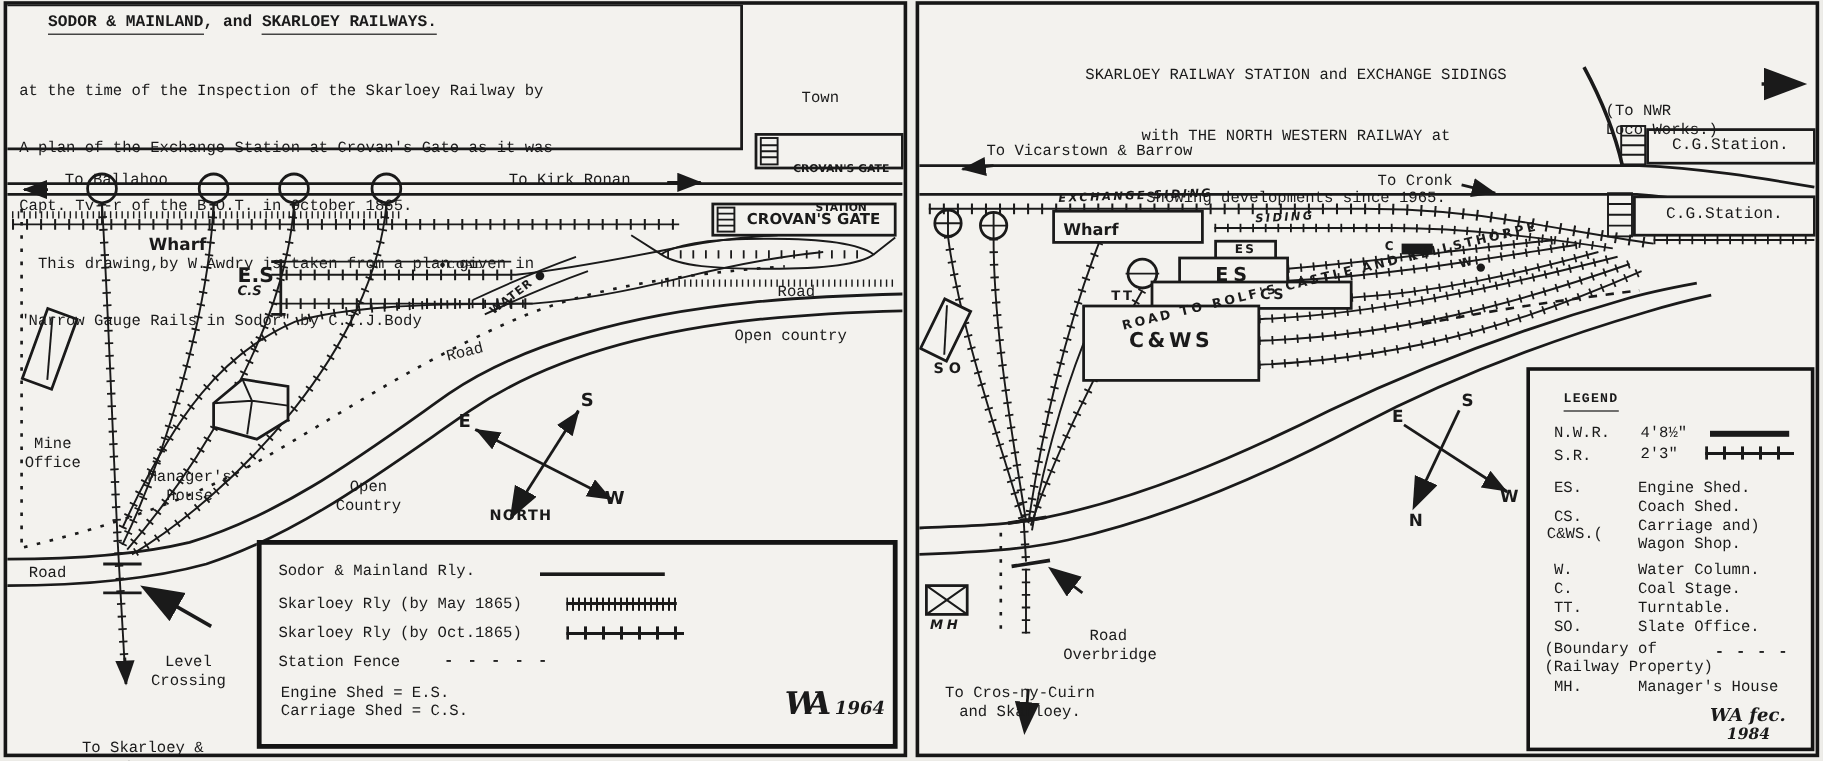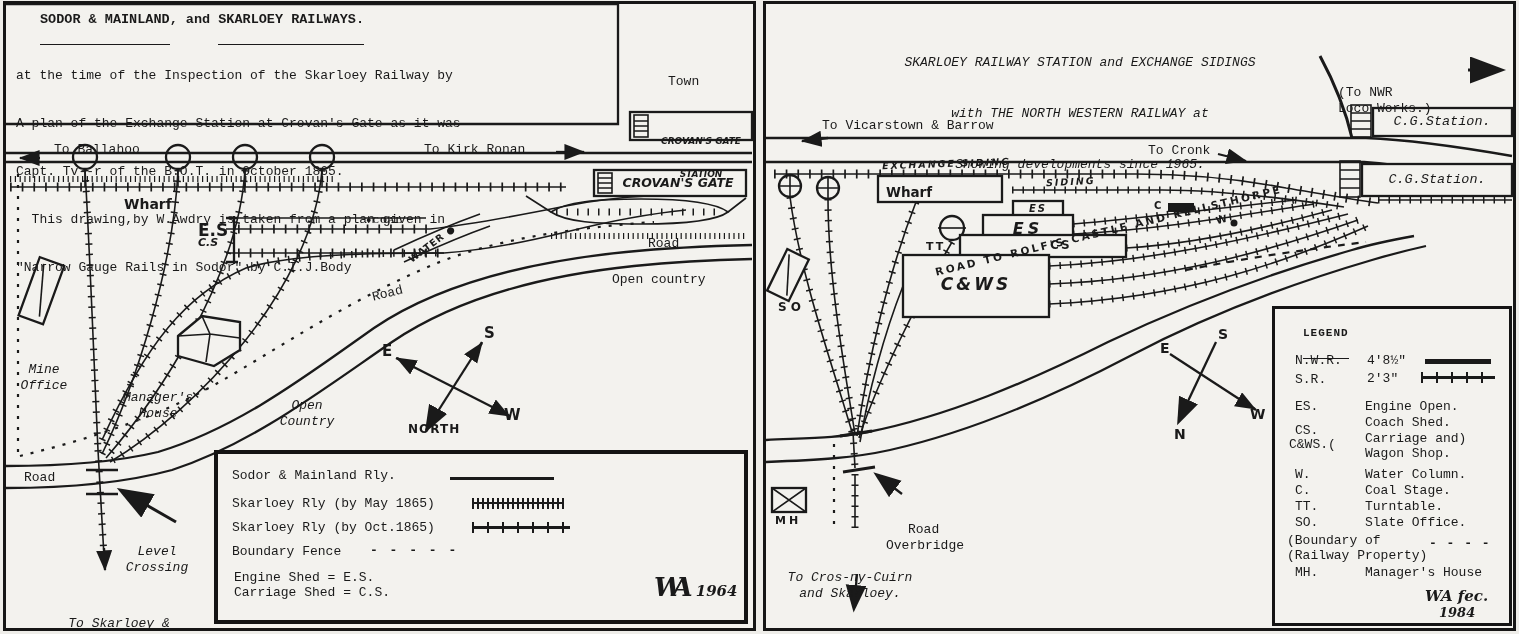--- a/index.html
+++ b/index.html
@@ -6,22 +6,22 @@
   #stage{position:relative;width:1519px;height:634px;background:#eeede9;overflow:hidden;
          font-family:"Liberation Mono","DejaVu Sans Mono",monospace;color:#1a1a1a;}
   .panel{position:absolute;top:1px;height:630px;border:3px solid #161616;background:#f3f2ee;box-sizing:border-box;}
   #panel-left{left:3px;width:753px;}
   #panel-right{left:763px;width:753px;}
   svg.layer{position:absolute;left:0;top:0;}
   .lb{position:absolute;white-space:pre;}
   .tw{font-family:"Liberation Mono","DejaVu Sans Mono",monospace;font-size:13px;line-height:16px;}
   .twb{font-weight:bold;}
   .hand{font-family:"DejaVu Sans",sans-serif;font-weight:700;}
-  .ctr{text-align:center;font-style:italic;}
-  .und{border-bottom:1.6px solid #1a1a1a;padding-bottom:17px;}
+  .ctr{text-align:center;}
+  .und{border-bottom:1.6px solid #1a1a1a;padding-bottom:1px;}
   .rl{stroke:#1a1a1a;stroke-width:1.6;fill:none;}
   .rl2{stroke:#1a1a1a;stroke-width:2.3;fill:none;}
   .rl3{stroke:#1a1a1a;stroke-width:3;fill:none;}
   .tk{stroke:#1a1a1a;stroke-width:9;stroke-dasharray:1.7 10;fill:none;}
   .tkl{stroke:#1a1a1a;stroke-width:7;stroke-dasharray:1.5 9;fill:none;}
   .tkd{stroke:#1a1a1a;stroke-width:6;stroke-dasharray:1.2 3.6;fill:none;}
   .dsh{stroke:#1a1a1a;stroke-width:2.2;stroke-dasharray:3 8;fill:none;}
   .dsh2{stroke:#1a1a1a;stroke-width:2.2;stroke-dasharray:7 7;fill:none;}
   .bld{stroke:#1a1a1a;stroke-width:2.3;fill:#f3f2ee;}
   .box{position:absolute;border:4px solid #141414;background:#f3f2ee;box-sizing:border-box;}
@@ -203,21 +203,21 @@
       <div>To Skarloey &amp;</div><div>Mines.</div>
     </div>
 
     <div class="box" style="left:208px;top:446px;width:534px;height:174px;">
       <div class="lb tw" style="left:14px;top:14px;">Sodor &amp; Mainland Rly.</div>
       <div class="sw-solid" style="left:232px;top:23px;width:104px;"></div>
       <div class="lb tw" style="left:14px;top:42px;">Skarloey Rly (by May 1865)</div>
       <div class="sw-dense" style="left:254px;top:44px;width:92px;"></div>
       <div class="lb tw" style="left:14px;top:66px;">Skarloey Rly (by Oct.1865)</div>
       <div class="sw-ticks" style="left:254px;top:68px;width:98px;"></div>
-      <div class="lb tw" style="left:14px;top:90px;">Boundary Fence</div>
+      <div class="lb tw" style="left:14px;top:90px;">Station Fence</div>
       <div class="lb tw twb" style="left:152px;top:89px;letter-spacing:2px;">- - - - -</div>
       <div class="lb tw" style="left:16px;top:116px;">Engine Shed = E.S.</div>
       <div class="lb tw" style="left:16px;top:131px;">Carriage Shed = C.S.</div>
       <div class="lb" style="left:436px;top:118px;"><span class="sig" style="font-size:26px;letter-spacing:-9px;">WA</span><span class="sig" style="font-size:15px;margin-left:12px;">1964</span></div>
     </div>
   </div>
 
   <div class="panel" id="panel-right">
     <svg class="layer" width="747" height="624" viewBox="0 0 747 624">
       <defs>
@@ -347,42 +347,42 @@
     <div class="lb hand" style="left:120px;top:180px;font-size:13.5px;">Wharf</div>
     <div class="lb hand" style="left:160px;top:236px;font-size:11px;letter-spacing:2px;">TT</div>
     <div class="lb hand ctr" style="left:247px;top:199px;width:50px;font-size:10px;letter-spacing:2px;">ES</div>
     <div class="lb hand ctr" style="left:217px;top:215px;width:90px;font-size:16px;letter-spacing:4px;">ES</div>
     <div class="lb hand" style="left:284px;top:234px;font-size:12px;letter-spacing:2px;">CS</div>
     <div class="lb hand ctr" style="left:137px;top:270px;width:146px;font-size:17px;letter-spacing:3px;">C&amp;WS</div>
     <div class="lb hand" style="left:388px;top:196px;font-size:10px;">C</div>
     <div class="lb hand" style="left:450px;top:210px;font-size:10px;transform:rotate(-15deg);">W</div>
     <div class="lb hand" style="left:168px;top:262px;width:440px;font-size:10.5px;letter-spacing:2.5px;transform:rotate(-13.5deg);transform-origin:left top;">ROAD TO ROLF'S CASTLE AND KELLSTHORPE</div>
     <div class="lb hand" style="left:12px;top:296px;font-size:12px;letter-spacing:4px;">SO</div>
-    <div class="lb hand" style="left:9px;top:510px;font-size:11px;letter-spacing:3px;">MH</div>
+    <div class="lb hand" style="left:9px;top:510px;font-size:11px;letter-spacing:3px;font-style:italic;">MH</div>
     <div class="lb tw" style="left:142px;top:486px;">
       <div>Road</div><div style="margin-left:-22px;">Overbridge</div>
     </div>
     <div class="lb tw ctr" style="left:0px;top:534px;width:168px;">
       <div>To Cros-ny-Cuirn</div><div>and Skarloey.</div>
     </div>
     <div class="lb hand" style="left:394px;top:336px;font-size:14px;">E</div>
     <div class="lb hand" style="left:452px;top:322px;font-size:14px;">S</div>
     <div class="lb hand" style="left:408px;top:422px;font-size:14px;">N</div>
     <div class="lb hand" style="left:484px;top:402px;font-size:14px;">W</div>
 
     <div class="box" style="left:506px;top:302px;width:240px;height:320px;border-width:3.5px;">
       <div class="lb tw twb und" style="left:28px;top:16px;font-size:11px;letter-spacing:1px;">LEGEND</div>
       <div class="lb tw" style="left:20px;top:44px;">N.W.R.</div>
       <div class="lb tw" style="left:92px;top:44px;">4'8½"</div>
       <div class="sw-thick" style="left:150px;top:50px;width:66px;"></div>
       <div class="lb tw" style="left:20px;top:63px;">S.R.</div>
       <div class="lb tw" style="left:92px;top:62px;">2'3"</div>
       <div class="sw-ticks" style="left:146px;top:63px;width:74px;"></div>
       <div class="lb tw" style="left:20px;top:90px;">ES.</div>
-      <div class="lb tw" style="left:90px;top:90px;">Engine Open.</div>
+      <div class="lb tw" style="left:90px;top:90px;">Engine Shed.</div>
       <div class="lb tw" style="left:20px;top:114px;">CS.</div>
       <div class="lb tw" style="left:90px;top:106px;">Coach Shed.</div>
       <div class="lb tw" style="left:14px;top:128px;">C&amp;WS.(</div>
       <div class="lb tw" style="left:90px;top:122px;">Carriage and)</div>
       <div class="lb tw" style="left:90px;top:137px;">Wagon Shop.</div>
       <div class="lb tw" style="left:20px;top:158px;">W.</div>
       <div class="lb tw" style="left:90px;top:158px;">Water Column.</div>
       <div class="lb tw" style="left:20px;top:174px;">C.</div>
       <div class="lb tw" style="left:90px;top:174px;">Coal Stage.</div>
       <div class="lb tw" style="left:20px;top:190px;">TT.</div>

